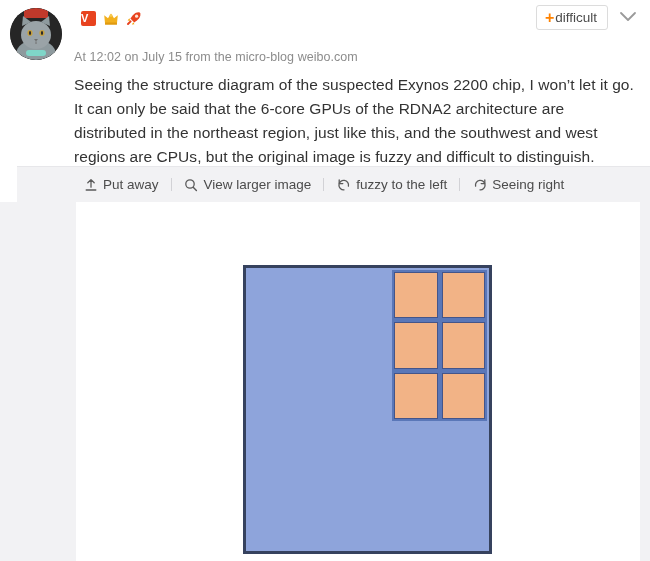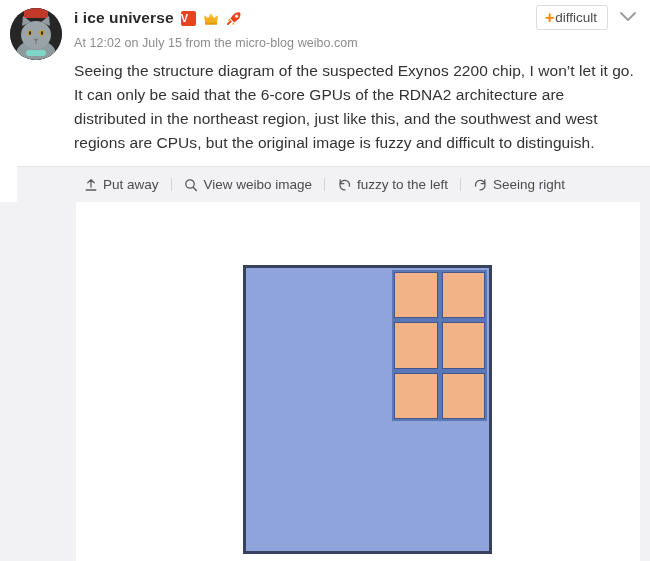--- a/index.html
+++ b/index.html
@@ -68,21 +68,21 @@
     font-weight: bold;
     border-radius: 2px;
     font-family: "Liberation Sans", sans-serif;
     line-height: 15px;
   }
   .badge-crown svg, .badge-rocket svg { display:block; }
 
   .meta {
     font-size: 12.5px;
     color: #8c8c8c;
-    margin-top: 6px;
+    margin-top: 20px;
     letter-spacing: .05px;
   }
 
   .body-text {
     font-size: 15.5px;
     color: #333333;
     line-height: 24px;
     margin-top: 9px;
     padding-right: 4px;
     letter-spacing: .05px;
@@ -245,21 +245,20 @@
           <ellipse cx="20" cy="25" rx="1.1" ry="2" fill="#2b2b2b"></ellipse>
           <ellipse cx="32" cy="25" rx="1.1" ry="2" fill="#2b2b2b"></ellipse>
           <path d="M24 31 L28 31 L26 33.5 Z" fill="#6f6f6f"></path>
           <path d="M26 33.5 L26 36" stroke="#6f6f6f" stroke-width="1" fill="none"></path>
         </g>
       </svg>
     </div>
 
     <div class="head-main">
       <div class="name-row">
-        <span class="username">i ice universe</span>
 
         <span class="badge">
           <span class="badge-v">V</span>
         </span>
 
         <span class="badge badge-crown">
           <svg width="16" height="15" viewBox="0 0 16 15">
             <path d="M2 12 L1.2 4.2 L5 7.2 L8 2.4 L11 7.2 L14.8 4.2 L14 12 Z" fill="#f2b01e"></path>
             <rect x="2" y="11.4" width="12" height="2.4" rx="0.6" fill="#e09a10"></rect>
             <circle cx="8" cy="4.6" r="1.4" fill="#f7c94b"></circle>
@@ -308,21 +307,21 @@
 
   <div class="tool-sep"></div>
 
   <div class="tool">
     <span class="ticon">
       <svg width="14" height="14" viewBox="0 0 14 14">
         <circle cx="6" cy="6" r="4.2" stroke="#5a5a5a" stroke-width="1.3" fill="none"></circle>
         <path d="M9.2 9.2 L12.4 12.4" stroke="#5a5a5a" stroke-width="1.4" stroke-linecap="round"></path>
       </svg>
     </span>
-    <span>View weibo image</span>
+    <span>View larger image</span>
   </div>
 
   <div class="tool-sep"></div>
 
   <div class="tool">
     <span class="ticon">
       <svg width="14" height="14" viewBox="0 0 14 14">
         <path d="M11.4 8.2 A4.8 4.8 0 1 0 7 11.9" stroke="#5a5a5a" stroke-width="1.3" fill="none" stroke-linecap="round"></path>
         <path d="M2.2 2 L2.2 5.6 L5.8 5.6" stroke="#5a5a5a" stroke-width="1.3" fill="none" stroke-linecap="round" stroke-linejoin="round"></path>
       </svg>

